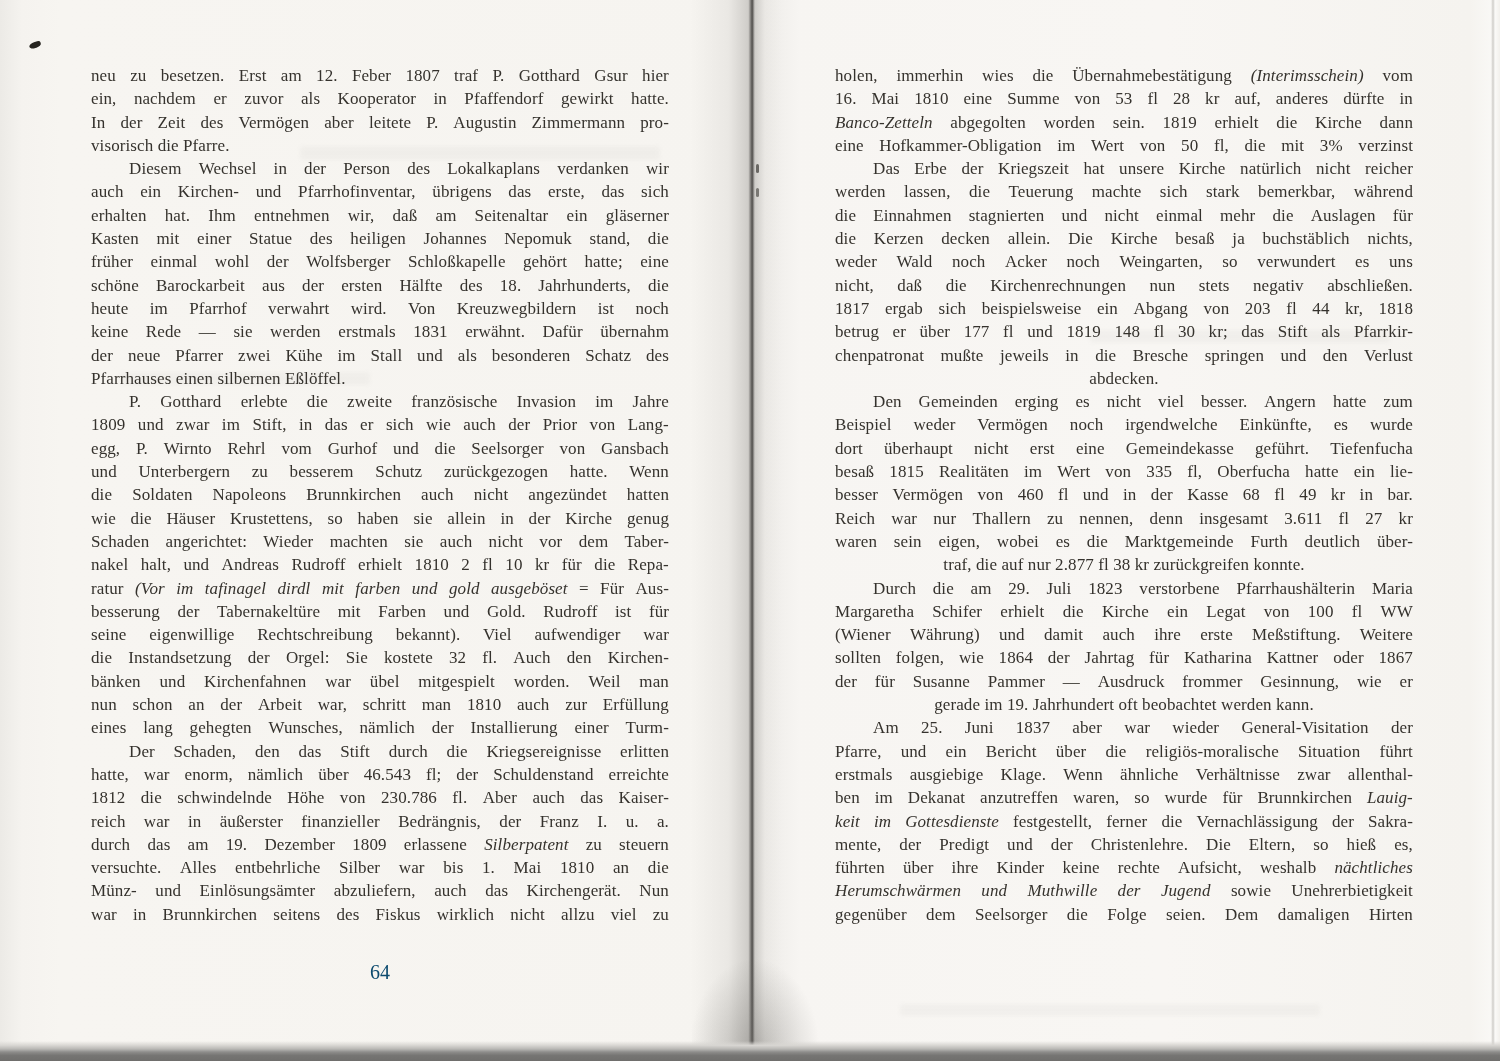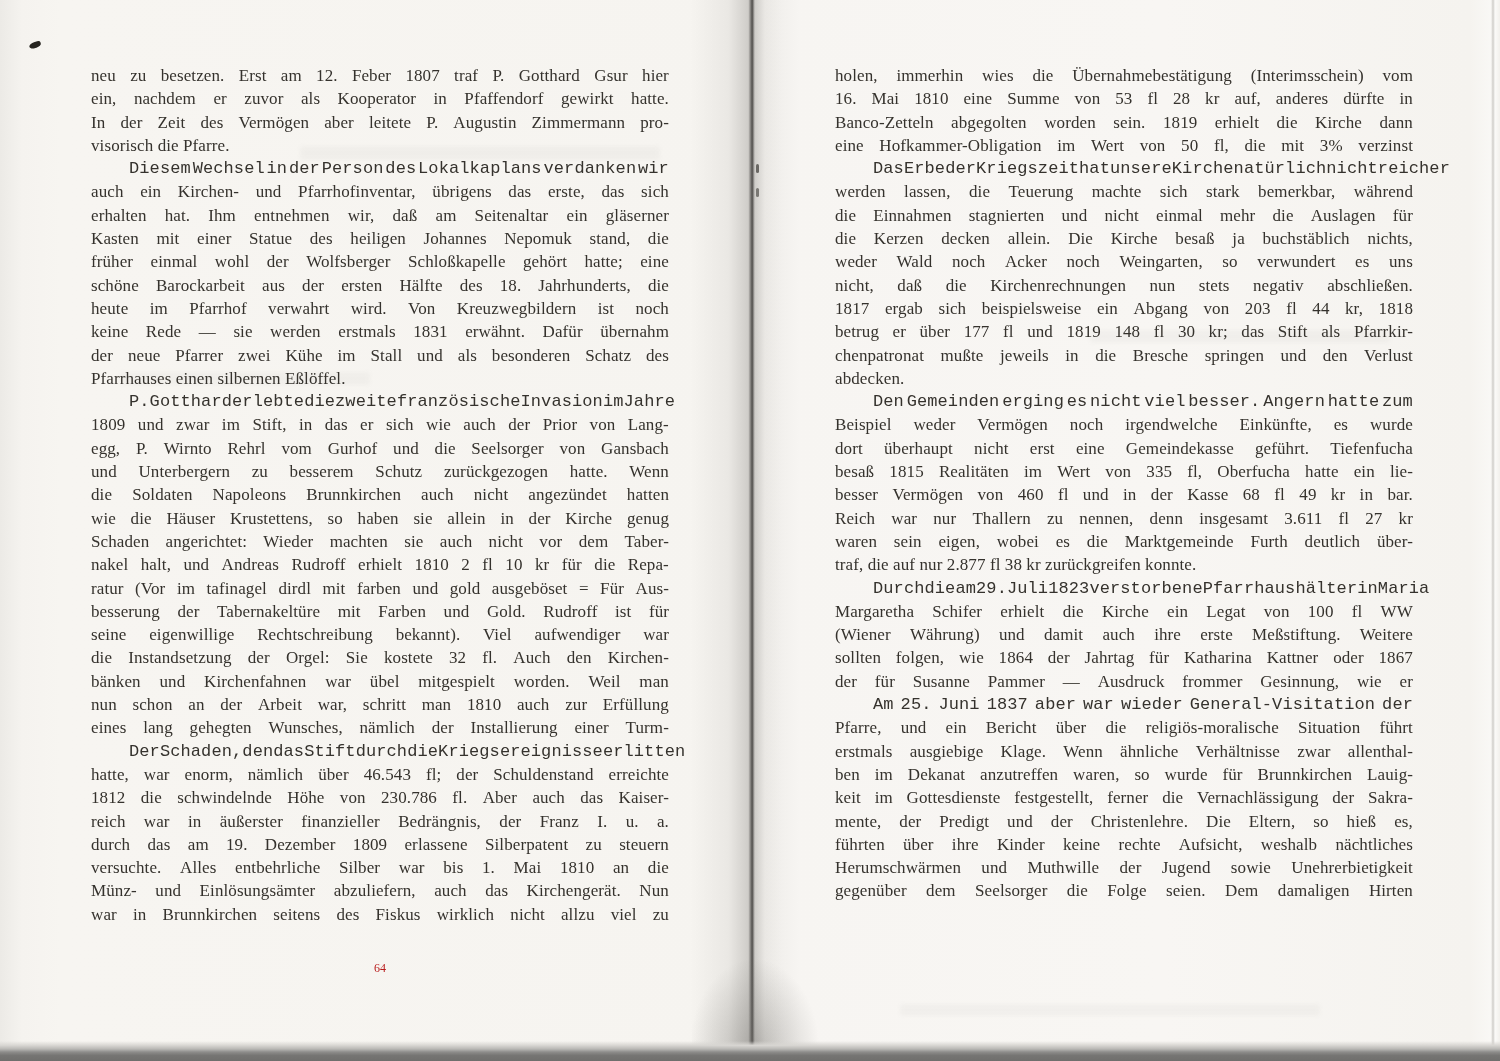--- a/index.html
+++ b/index.html
@@ -73,30 +73,30 @@
   .smudge.s3{left:1090px;top:330px;width:300px;height:13px;}
   .smudge.s4{left:900px;top:1004px;width:420px;height:12px;}
 
   
   .text-block{
     position:absolute;top:64px;width:578px;
     color:#35322d;font-size:17px;line-height:23.3px;
     letter-spacing:0.1px;
   }
   .text-block.left{left:91px;}
-  .text-block.right{left:835px;}
+  .text-block.right{left:835px;text-align:center;}
   .line{height:23.3px;white-space:nowrap;}
   .line.just{display:flex;justify-content:space-between;}
   .line.just span{display:inline-block;}
-  .line.indent{padding-left:38px;font-family:Liberation Mono, monospace;}
-  .it{}
+  .line.indent{padding-left:38px;}
+  .it{font-style:italic;}
 
   .page-number{
     position:absolute;top:961px;width:578px;text-align:center;
-    color:#b91c1c;font-size:12px;
+    color:#0c4a6e;font-size:20px;
   }
   .page-number.left{left:91px;}
   .page-number.right{left:835px;}
 </style>
 </head>
 <body>
 
 <div class="scan">
   <div class="page page-left"></div>
   <div class="page page-right"></div>
@@ -848,20 +848,21 @@
         <span>für</span>
         <span>Susanne</span>
         <span>Pammer</span>
         <span>—</span>
         <span>Ausdruck</span>
         <span>frommer</span>
         <span>Gesinnung,</span>
         <span>wie</span>
         <span>er</span>
       </div>
+      <div class="line"><span>gerade im 19. Jahrhundert oft beobachtet werden kann.</span></div>
       <div class="line indent just">
         <span>Am</span>
         <span>25.</span>
         <span>Juni</span>
         <span>1837</span>
         <span>aber</span>
         <span>war</span>
         <span>wieder</span>
         <span>General-Visitation</span>
         <span>der</span>

